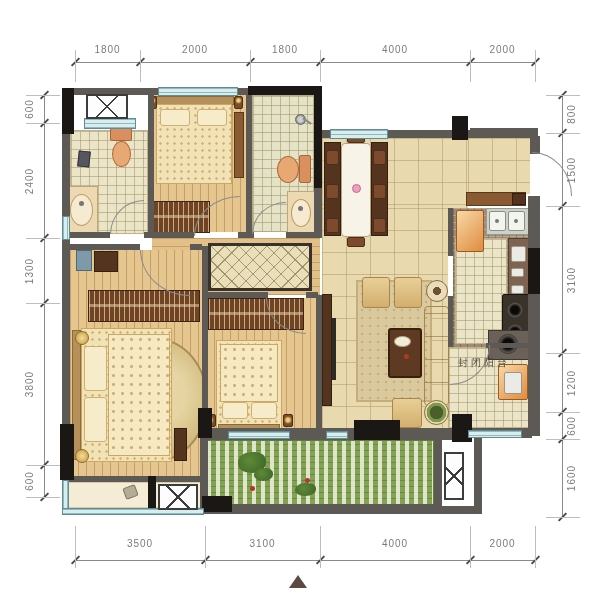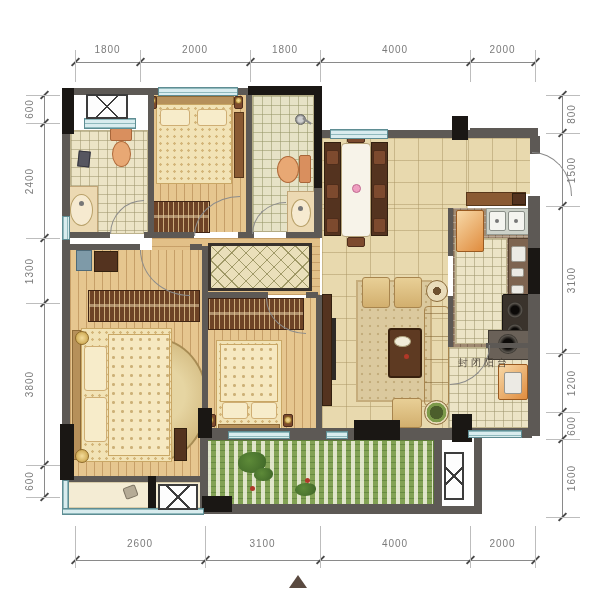--- a/index.html
+++ b/index.html
@@ -279,21 +279,21 @@
       <div class="el tick" style="left: 70px; top: 559px; width: 11px; height: 2px;"></div>
       <div class="el ext" style="left: 75px; top: 526px; width: 1px; height: 42px;"></div>
       <div class="el tick" style="left: 200px; top: 559px; width: 11px; height: 2px;"></div>
       <div class="el ext" style="left: 205px; top: 526px; width: 1px; height: 42px;"></div>
       <div class="el tick" style="left: 315px; top: 559px; width: 11px; height: 2px;"></div>
       <div class="el ext" style="left: 320px; top: 526px; width: 1px; height: 42px;"></div>
       <div class="el tick" style="left: 465px; top: 559px; width: 11px; height: 2px;"></div>
       <div class="el ext" style="left: 470px; top: 526px; width: 1px; height: 42px;"></div>
       <div class="el tick" style="left: 530px; top: 559px; width: 11px; height: 2px;"></div>
       <div class="el ext" style="left: 535px; top: 526px; width: 1px; height: 42px;"></div>
-      <div class="dimtxt" style="left: 110px; top: 538px; width: 60px;">2600</div>
+      <div class="dimtxt" style="left: 110px; top: 538px; width: 60px;">3500</div>
       <div class="dimtxt" style="left: 232.5px; top: 538px; width: 60px;">3100</div>
       <div class="dimtxt" style="left: 365px; top: 538px; width: 60px;">4000</div>
       <div class="dimtxt" style="left: 472.5px; top: 538px; width: 60px;">2000</div>
       <div class="el dimline" style="left: 43.5px; top: 95px; width: 1px; height: 402px;"></div>
       <div class="el tick" style="left: 39px; top: 94px; width: 11px; height: 2px;"></div>
       <div class="el ext" style="left: 26px; top: 95px; width: 34px; height: 1px;"></div>
       <div class="el tick" style="left: 39px; top: 122px; width: 11px; height: 2px;"></div>
       <div class="el ext" style="left: 26px; top: 123px; width: 34px; height: 1px;"></div>
       <div class="el tick" style="left: 39px; top: 237px; width: 11px; height: 2px;"></div>
       <div class="el ext" style="left: 26px; top: 238px; width: 34px; height: 1px;"></div>

